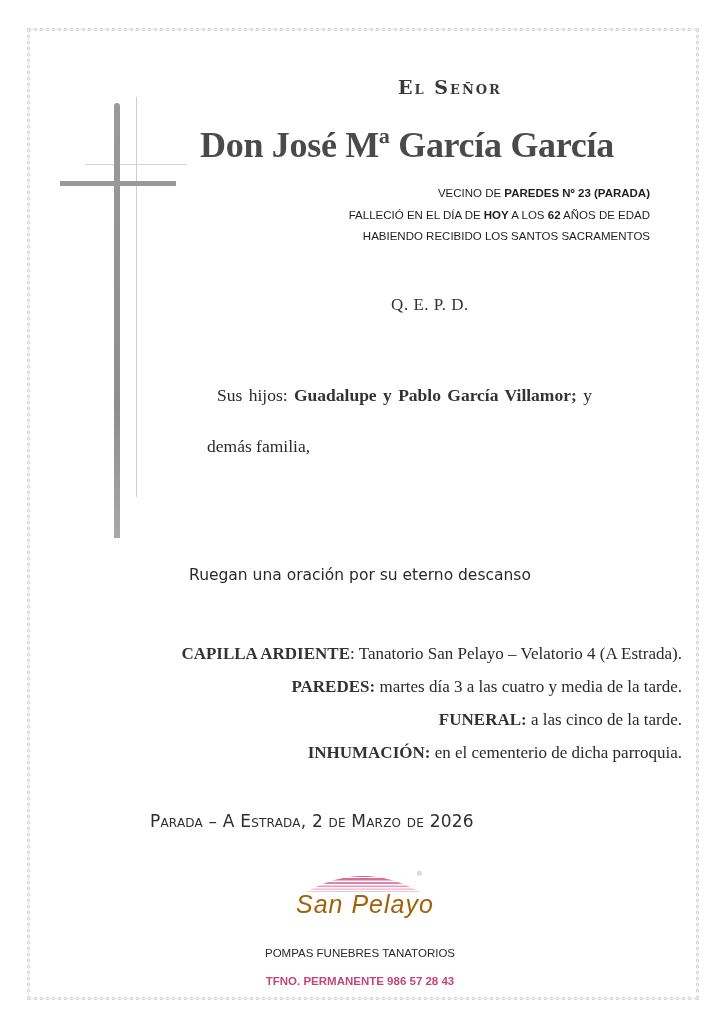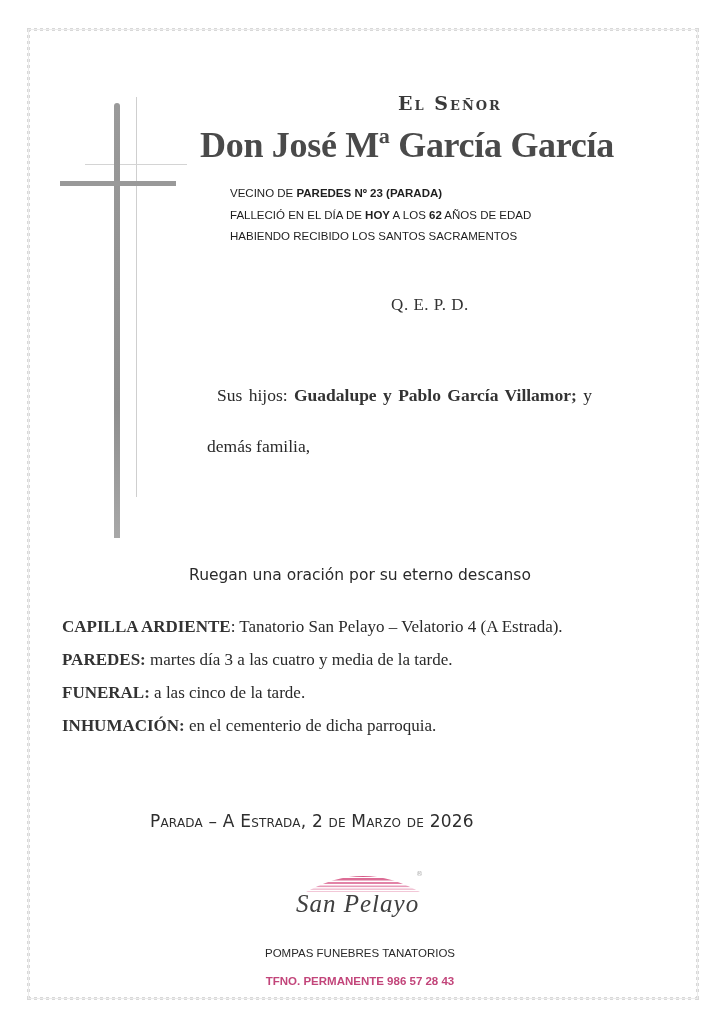--- a/index.html
+++ b/index.html
@@ -12,67 +12,67 @@
     }
     
     .cross-bar { position: absolute; background: #8c8c8c; }
     .cross-thin { position: absolute; background: #c8c8c8; }
     .v-thick { left: 114px; top: 103px; width: 6px; height: 435px; border-radius: 3px 3px 0 0; background: linear-gradient(to bottom, #9a9a9a 0%, #8e8e8e 70%, #a8a8a8 100%); }
     .h-thick { left: 60px; top: 181px; width: 116px; height: 5px; background: #999; }
     .v-thin { left: 136px; top: 97px; width: 1px; height: 400px; background: #cfcfcf; }
     .h-thin { left: 85px; top: 164px; width: 102px; height: 1px; background: #d4d4d4; }
 
     .title-small {
-      position: absolute; top: 92px; left: 300px; width: 300px; text-align: center;
+      position: absolute; top: 76px; left: 300px; width: 300px; text-align: center;
       font-family: "DejaVu Serif", serif; font-variant: small-caps; font-weight: bold;
       font-size: 19px; letter-spacing: 2px; color: #3a3a3a;
     }
     .name {
       position: absolute; top: 124px; left: 200px; width: 485px; text-align: left;
       font-family: "Liberation Serif", serif; font-weight: bold; font-size: 36px; color: #4a4a4a;
       letter-spacing: -0.3px;
     }
     .info-lines {
-      position: absolute; top: 183px; left: 230px; width: 420px; text-align: left;
+      position: absolute; top: 183px; left: 230px; width: 420px; text-align: right;
       font-family: "Liberation Sans", sans-serif; font-size: 11.5px; color: #1e1e1e; line-height: 21.5px;
     }
     .info-lines b { font-weight: bold; }
     .qepd {
       position: absolute; top: 295px; left: 380px; width: 100px; text-align: center;
       font-family: "Liberation Serif", serif; font-size: 17px; color: #333; letter-spacing: 0.5px;
     }
     .family {
       position: absolute; left: 207px; width: 470px;
       font-family: "Liberation Serif", serif; font-size: 17.5px; color: #2a2a2a;
     }
     .family-line1 { top: 385px; left: 217px; word-spacing: 2px; }
     .family-line2 { top: 436px; }
     .family b { font-weight: bold; color: #333; }
 
     .prayer {
       position: absolute; top: 566px; left: 150px; width: 420px; text-align: center;
       font-family: "DejaVu Sans", sans-serif; font-size: 15.5px; color: #2a2a2a;
     }
     .details {
-      position: absolute; left: 62px; top: 616px; width: 620px;
-      font-family: "Liberation Serif", serif; font-size: 17px; color: #2a2a2a;
+      position: absolute; left: 62px; top: 643px; width: 620px;
+      font-family: "Liberation Serif", serif; font-size: 17px; color: #2a2a2a; text-align: right;
     }
     .detail-row { height: 33px; line-height: 22px; white-space: nowrap; }
     .detail-row b { font-weight: bold; color: #333; }
 
     .date-line {
       position: absolute; top: 811px; left: 150px; width: 430px; 
       font-family: "DejaVu Sans", sans-serif; font-variant: small-caps; font-size: 17px; color: #2e2e2e;
       letter-spacing: 0.2px;
     }
 
     .logo { position: absolute; left: 288px; top: 862px; width: 150px; height: 70px; }
     .logo-text {
       position: absolute; left: 296px; top: 890px; width: 140px;
-      font-family: Liberation Serif, serif; font-style: italic; font-size: 25px; color: #404040;
+      font-family: Liberation Sans, sans-serif; font-style: italic; font-size: 25px; color: #a16207;
       letter-spacing: 1px;
     }
     .company {
       position: absolute; top: 947px; left: 200px; width: 320px; text-align: center;
       font-family: "Liberation Sans", sans-serif; font-weight: normal; font-size: 11.5px; color: #2a2a2a;
     }
     .phone {
       position: absolute; top: 975px; left: 200px; width: 320px; text-align: center;
       font-family: "Liberation Sans", sans-serif; font-weight: bold; font-size: 11.5px; color: #c2457a;
     }

